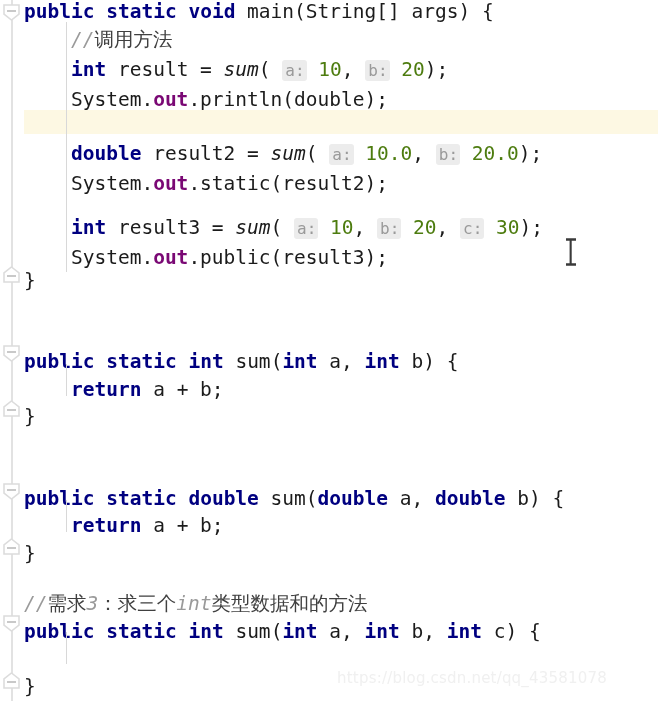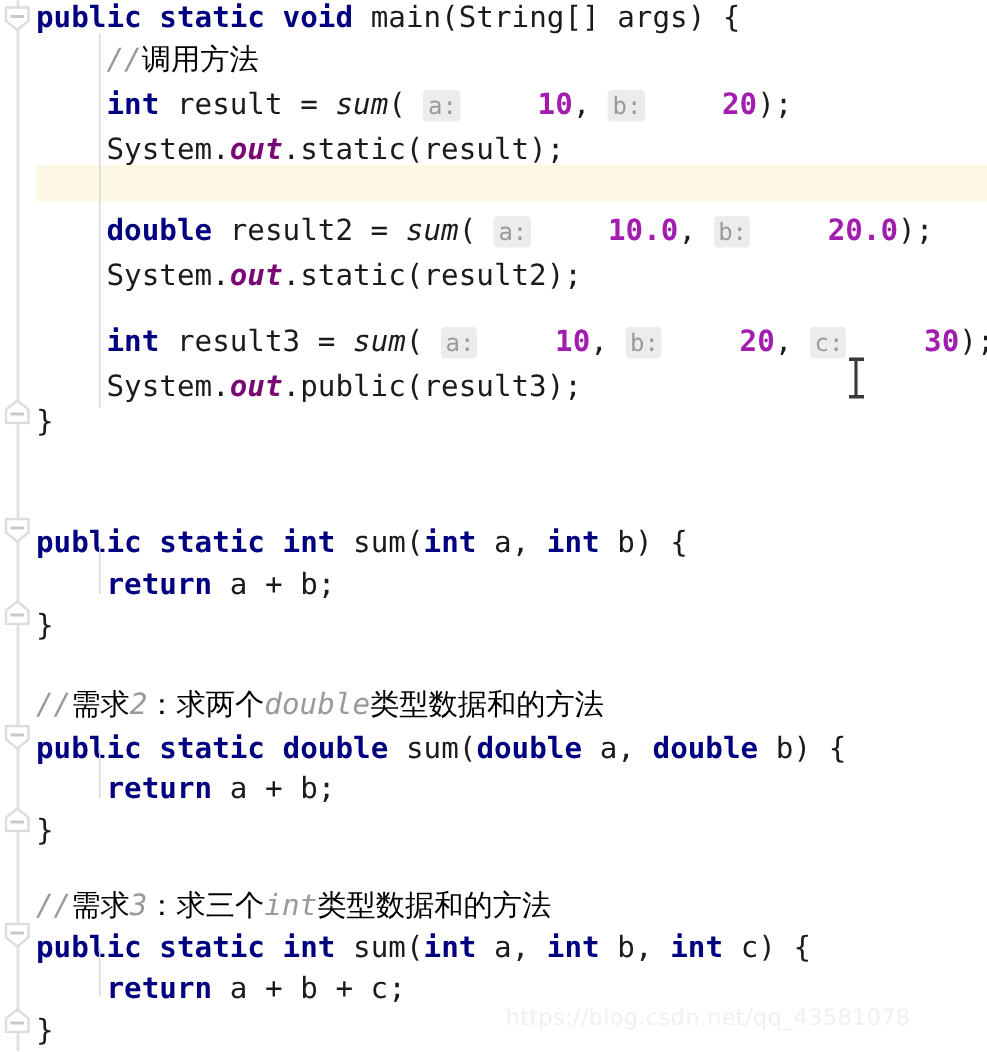--- a/index.html
+++ b/index.html
@@ -91,26 +91,26 @@
 
   
   .indent-guide {
     position: absolute;
     width: 1px;
     background: #d8d8d8;
   }
 
   
   .kw      { color: #000080; font-weight: bold; }
-  .num     { color: #a21caf; font-weight: bold; margin-left: 40px; }
+  .num     { color: #4d7c0f; font-weight: normal; }
   .cmt     { color: #9a9a9a; font-style: italic; }
-  .cmt-cn  { color: #000000; font-style: normal;
+  .cmt-cn  { color: #404040; font-style: normal;
              font-family: Liberation Mono, monospace; }
   .plain   { color: #1b1b1b; }
-  .fld     { color: #7a0874; font-weight: bold; font-style: italic; }
+  .fld     { color: #7a0874; font-weight: bold; }
   .mth     { color: #1b1b1b; font-style: italic; }
   .mthd    { color: #1b1b1b; }
 
   
   .hint {
     background: #ececec;
     color: #9a9a9a;
     border-radius: 3px;
     padding: 1px 2px 1px 3px;
     font-size: 16px;
@@ -195,41 +195,39 @@
           <path d="M10.5 1 L18 7 V16 H3 V7 Z" fill="#ffffff" stroke="#dcdcdc" stroke-width="1.6"></path>
         </svg>
         <div class="minus" style="top: 9px;"></div>
       </div>
     </div>
 
   <div id="code">
       <div class="line" style="top: -4px;"><span class="kw">public</span><span class="plain"> </span><span class="kw">static</span><span class="plain"> </span><span class="kw">void</span><span class="plain"> main(String[] args) {</span></div>
       <div class="line" style="top: 24px;"><span class="plain">    </span><span class="cmt">//</span><span class="cmt-cn">调用方法</span></div>
       <div class="line" style="top: 54px;"><span class="plain">    </span><span class="kw">int</span><span class="plain"> result = </span><span class="mth">sum</span><span class="plain">( </span><span class="hint">a:</span><span class="plain"> </span><span class="num">10</span><span class="plain">, </span><span class="hint">b:</span><span class="plain"> </span><span class="num">20</span><span class="plain">);</span></div>
-      <div class="line" style="top: 84px;"><span class="plain">    System.</span><span class="fld">out</span><span class="plain">.static(result);</span></div>
+      <div class="line" style="top: 84px;"><span class="plain">    System.</span><span class="fld">out</span><span class="plain">.println(double);</span></div>
       <div class="line" style="top: 114px;"></div>
       <div class="line" style="top: 138px;"><span class="plain">    </span><span class="kw">double</span><span class="plain"> result2 = </span><span class="mth">sum</span><span class="plain">( </span><span class="hint">a:</span><span class="plain"> </span><span class="num">10.0</span><span class="plain">, </span><span class="hint">b:</span><span class="plain"> </span><span class="num">20.0</span><span class="plain">);</span></div>
       <div class="line" style="top: 168px;"><span class="plain">    System.</span><span class="fld">out</span><span class="plain">.static(result2);</span></div>
       <div class="line" style="top: 198px;"></div>
       <div class="line" style="top: 212px;"><span class="plain">    </span><span class="kw">int</span><span class="plain"> result3 = </span><span class="mth">sum</span><span class="plain">( </span><span class="hint">a:</span><span class="plain"> </span><span class="num">10</span><span class="plain">, </span><span class="hint">b:</span><span class="plain"> </span><span class="num">20</span><span class="plain">, </span><span class="hint">c:</span><span class="plain"> </span><span class="num">30</span><span class="plain">);</span></div>
       <div class="line" style="top: 242px;"><span class="plain">    System.</span><span class="fld">out</span><span class="plain">.public(result3);</span></div>
       <div class="line" style="top: 265px;"><span class="plain">}</span></div>
       <div class="line" style="top: 295px;"></div>
       <div class="line" style="top: 346px;"><span class="kw">public</span><span class="plain"> </span><span class="kw">static</span><span class="plain"> </span><span class="kw">int</span><span class="plain"> </span><span class="mthd">sum</span><span class="plain">(</span><span class="kw">int</span><span class="plain"> a, </span><span class="kw">int</span><span class="plain"> b) {</span></div>
       <div class="line" style="top: 374px;"><span class="plain">    </span><span class="kw">return</span><span class="plain"> a + b;</span></div>
       <div class="line" style="top: 401px;"><span class="plain">}</span></div>
       <div class="line" style="top: 429px;"></div>
-      <div class="line" style="top: 454px;"><span class="cmt">//</span><span class="cmt-cn">需求</span><span class="cmt">2</span><span class="cmt-cn">：</span><span class="cmt-cn">求两个</span><span class="cmt">double</span><span class="cmt-cn">类型数据和的方法</span></div>
       <div class="line" style="top: 483px;"><span class="kw">public</span><span class="plain"> </span><span class="kw">static</span><span class="plain"> </span><span class="kw">double</span><span class="plain"> </span><span class="mthd">sum</span><span class="plain">(</span><span class="kw">double</span><span class="plain"> a, </span><span class="kw">double</span><span class="plain"> b) {</span></div>
       <div class="line" style="top: 510px;"><span class="plain">    </span><span class="kw">return</span><span class="plain"> a + b;</span></div>
       <div class="line" style="top: 538px;"><span class="plain">}</span></div>
       <div class="line" style="top: 565px;"></div>
       <div class="line" style="top: 588px;"><span class="cmt">//</span><span class="cmt-cn">需求</span><span class="cmt">3</span><span class="cmt-cn">：</span><span class="cmt-cn">求三个</span><span class="cmt">int</span><span class="cmt-cn">类型数据和的方法</span></div>
       <div class="line" style="top: 616px;"><span class="kw">public</span><span class="plain"> </span><span class="kw">static</span><span class="plain"> </span><span class="kw">int</span><span class="plain"> </span><span class="mthd">sum</span><span class="plain">(</span><span class="kw">int</span><span class="plain"> a, </span><span class="kw">int</span><span class="plain"> b, </span><span class="kw">int</span><span class="plain"> c) {</span></div>
-      <div class="line" style="top: 643px;"><span class="plain">    </span><span class="kw">return</span><span class="plain"> a + b + c;</span></div>
       <div class="line" style="top: 671px;"><span class="plain">}</span></div>
       <div class="indent-guide" style="left: 42px; top: 22px; height: 250px;"></div>
       <div class="indent-guide" style="left: 42px; top: 364px; height: 32px;"></div>
       <div class="indent-guide" style="left: 42px; top: 500px; height: 32px;"></div>
       <div class="indent-guide" style="left: 42px; top: 632px; height: 32px;"></div>
     </div>
 
   <div id="mouse-cursor">
     <svg width="13" height="28" viewBox="0 0 13 28">
       <path d="M1 1 H11 M1 2 H11 M6 1 V27 M5.3 1 V27 M1 26 H11 M1 27 H11" stroke="#3a3a3a" stroke-width="1.4" fill="none"></path>

